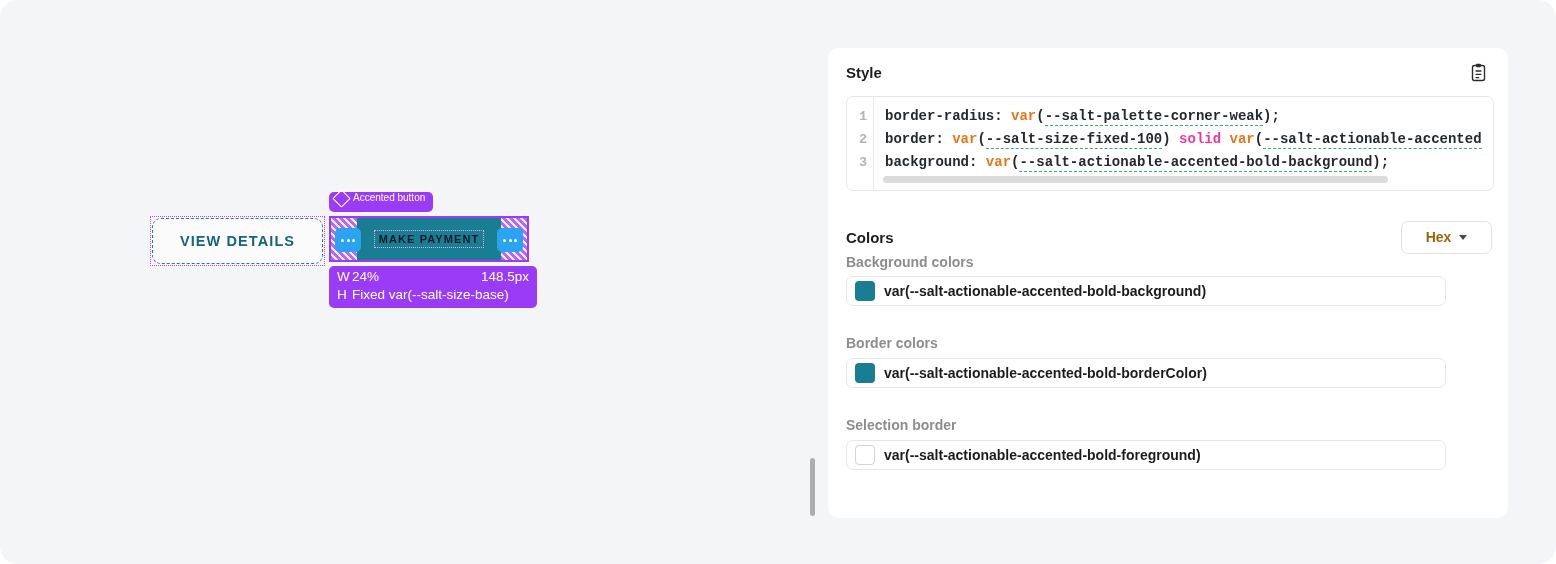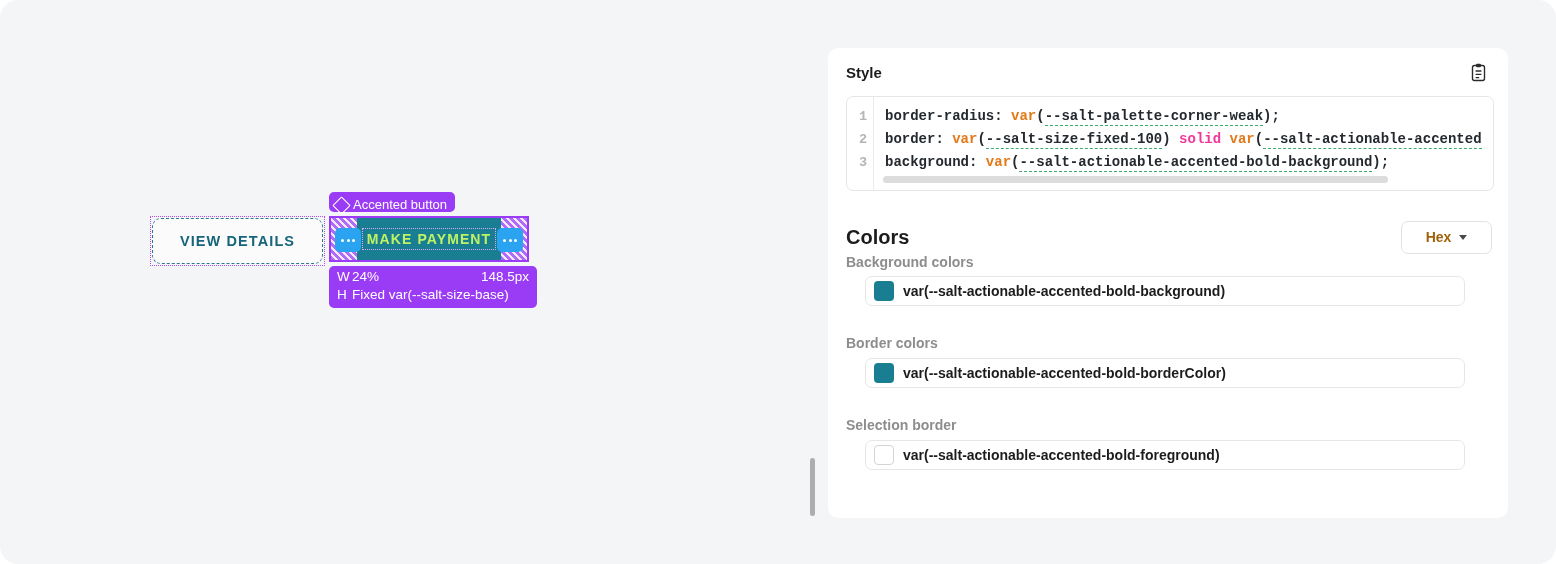--- a/index.html
+++ b/index.html
@@ -70,24 +70,24 @@
 
   .badge-accented {
     position: absolute;
     left: 0px;
     top: -24px;
     height: 20px;
     background: #9a3cf5;
     color: #ffffff;
     border-radius: 5px;
     display: flex;
-    align-items: flex-end;
+    align-items: flex-start;
     gap: 5px;
     padding: 0 8px 0 6px;
-    font-size: 13px;
+    font-size: 10px;
     white-space: nowrap;
     font-family: "Liberation Sans", sans-serif;
   }
   .diamond-ico {
     width: 11px; height: 11px;
     border: 1.6px solid #ffffff;
     transform: rotate(45deg);
     border-radius: 1px;
     flex: none;
   }
@@ -121,22 +121,22 @@
   .btn-accent {
     position: absolute;
     left: 26px; right: 26px;
     top: 0; bottom: 0;
     background: #1a7e93;
     display: flex;
     align-items: center;
     justify-content: center;
   }
   .btn-accent-label {
-    color: #bef264;
-    font-size: 14px;
+    color: #0f172a;
+    font-size: 11px;
     font-weight: bold;
     letter-spacing: 1.1px;
     border: 1px dotted #d9a8ff;
     padding: 2px 4px;
     font-family: "Liberation Sans", sans-serif;
   }
 
   
   .dots-tab {
     position: absolute;
@@ -294,21 +294,21 @@
   .colors-head {
     position: absolute;
     left: 18px;
     top: 172px;
     right: 16px;
     height: 34px;
     display: flex;
     align-items: center;
   }
   .colors-title {
-    font-size: 20px;
+    font-size: 15px;
     color: #1c1c1c;
   }
   .hex-select {
     margin-left: auto;
     height: 31px;
     min-width: 67px;
     border: 1px solid #e2e2e2;
     border-radius: 7px;
     background: #ffffff;
     display: flex;
@@ -338,21 +338,20 @@
     width: 600px;
     height: 30px;
     box-sizing: border-box;
     border: 1px solid #e6e6e6;
     border-radius: 7px;
     background: #ffffff;
     display: flex;
     align-items: center;
     padding: 0 8px;
     gap: 9px;
-    margin-left: 19px;
   }
   .swatch {
     width: 20px; height: 20px;
     border-radius: 4px;
     flex: none;
     box-sizing: border-box;
   }
   .swatch.empty { border: 1px solid #d4d4d4; background: #ffffff; }
   .color-text {
     font-size: 14px;

